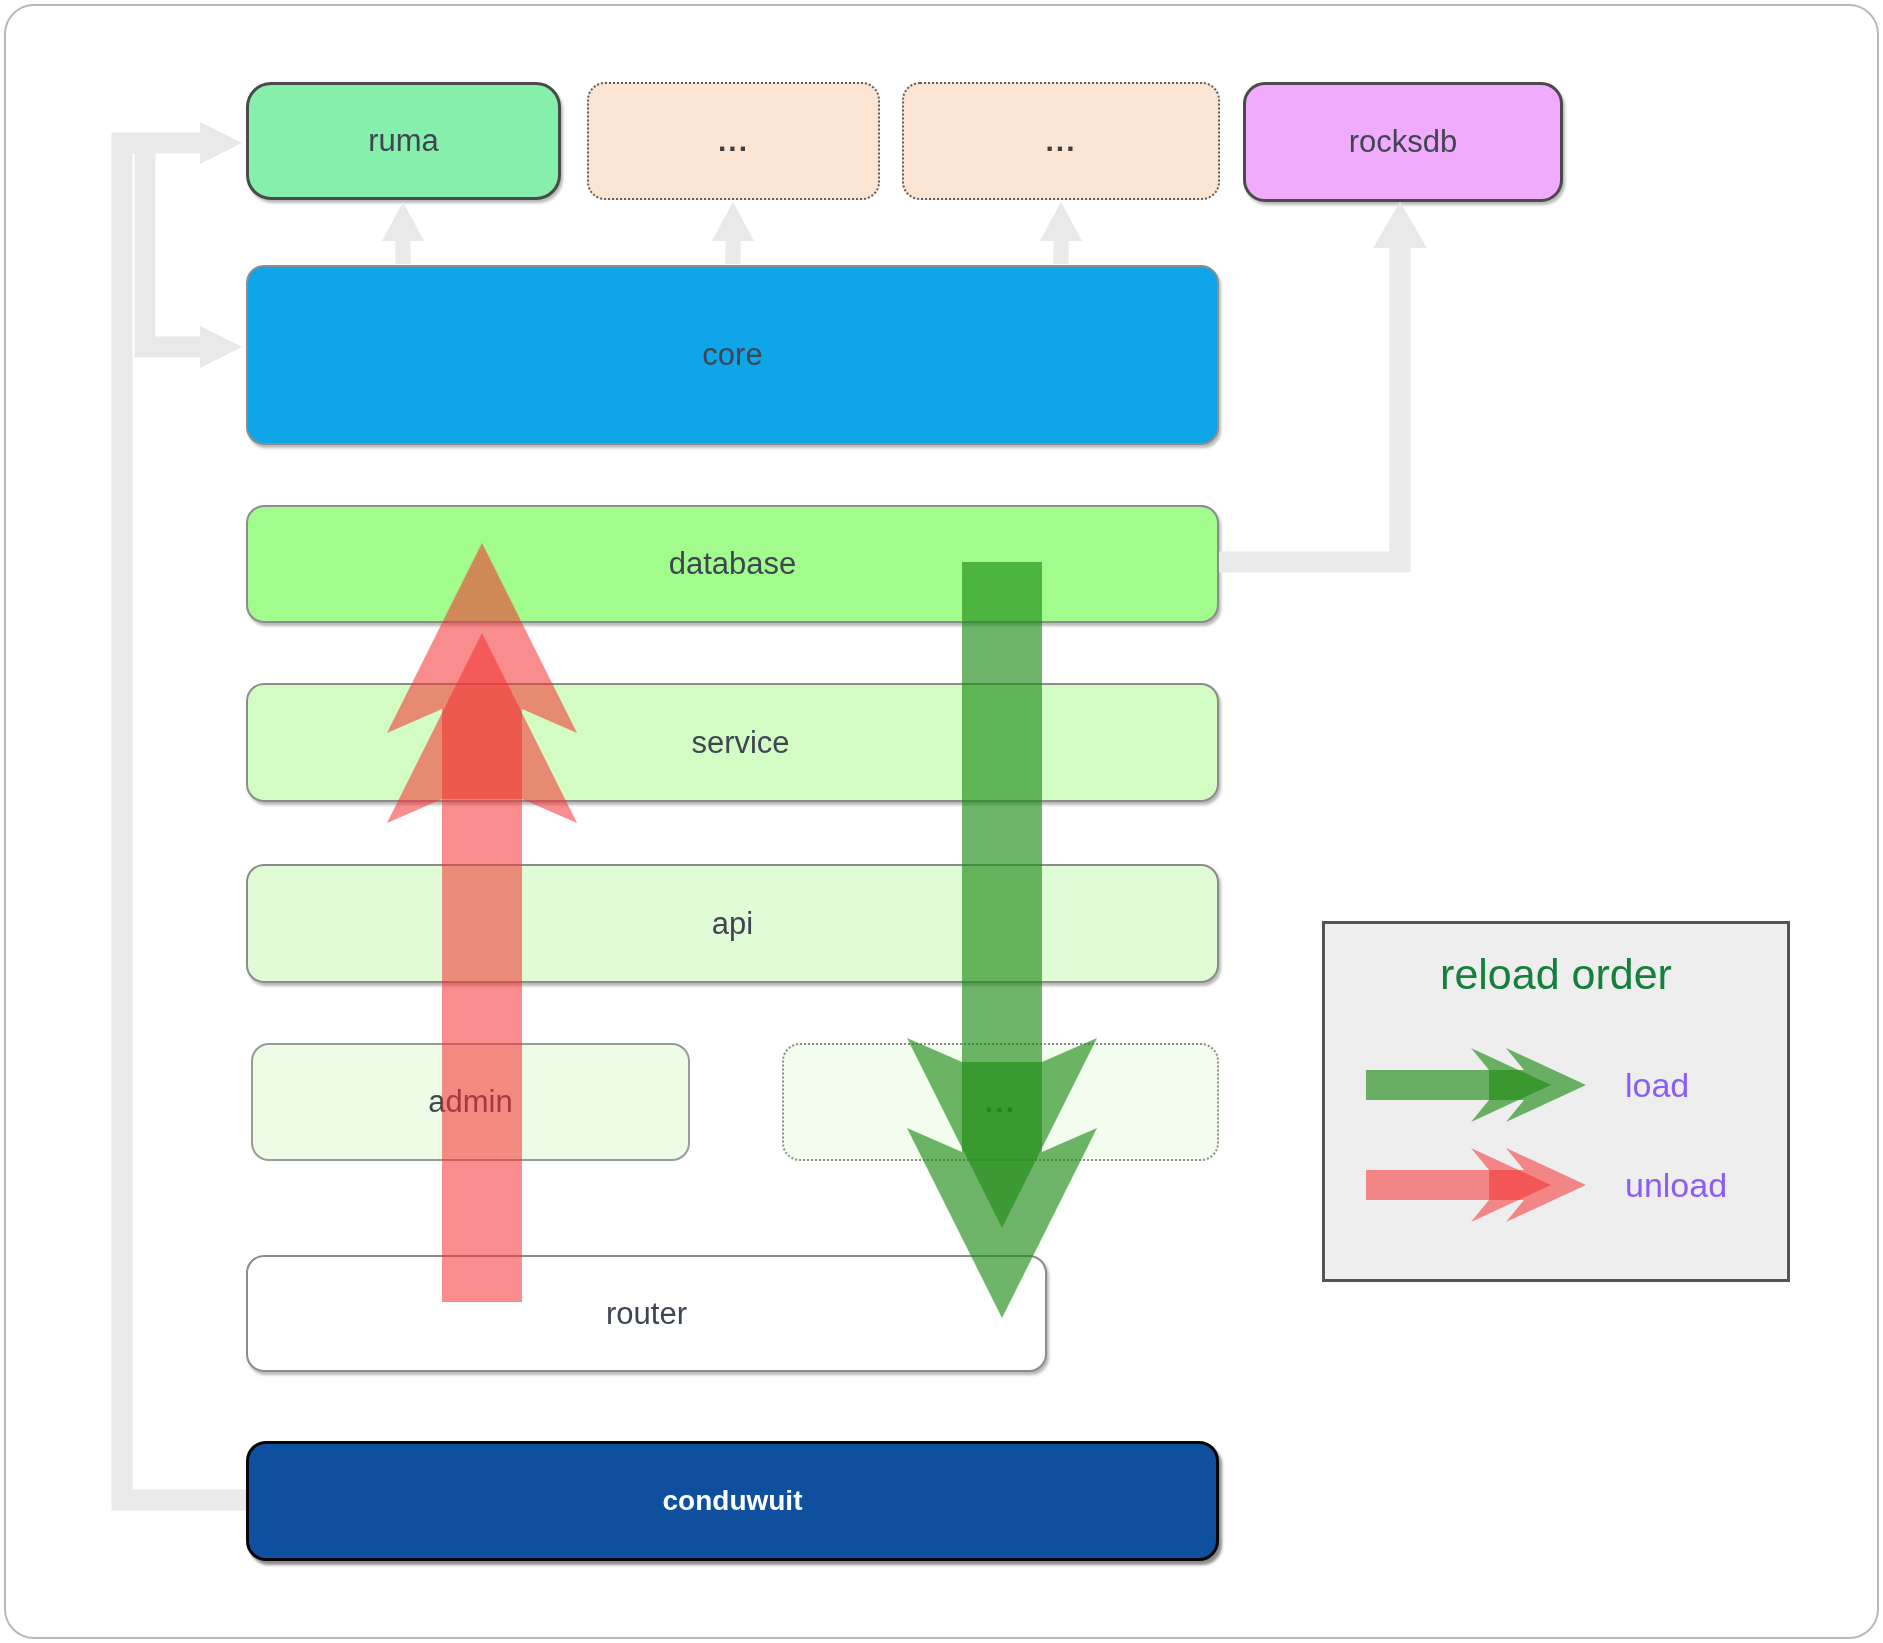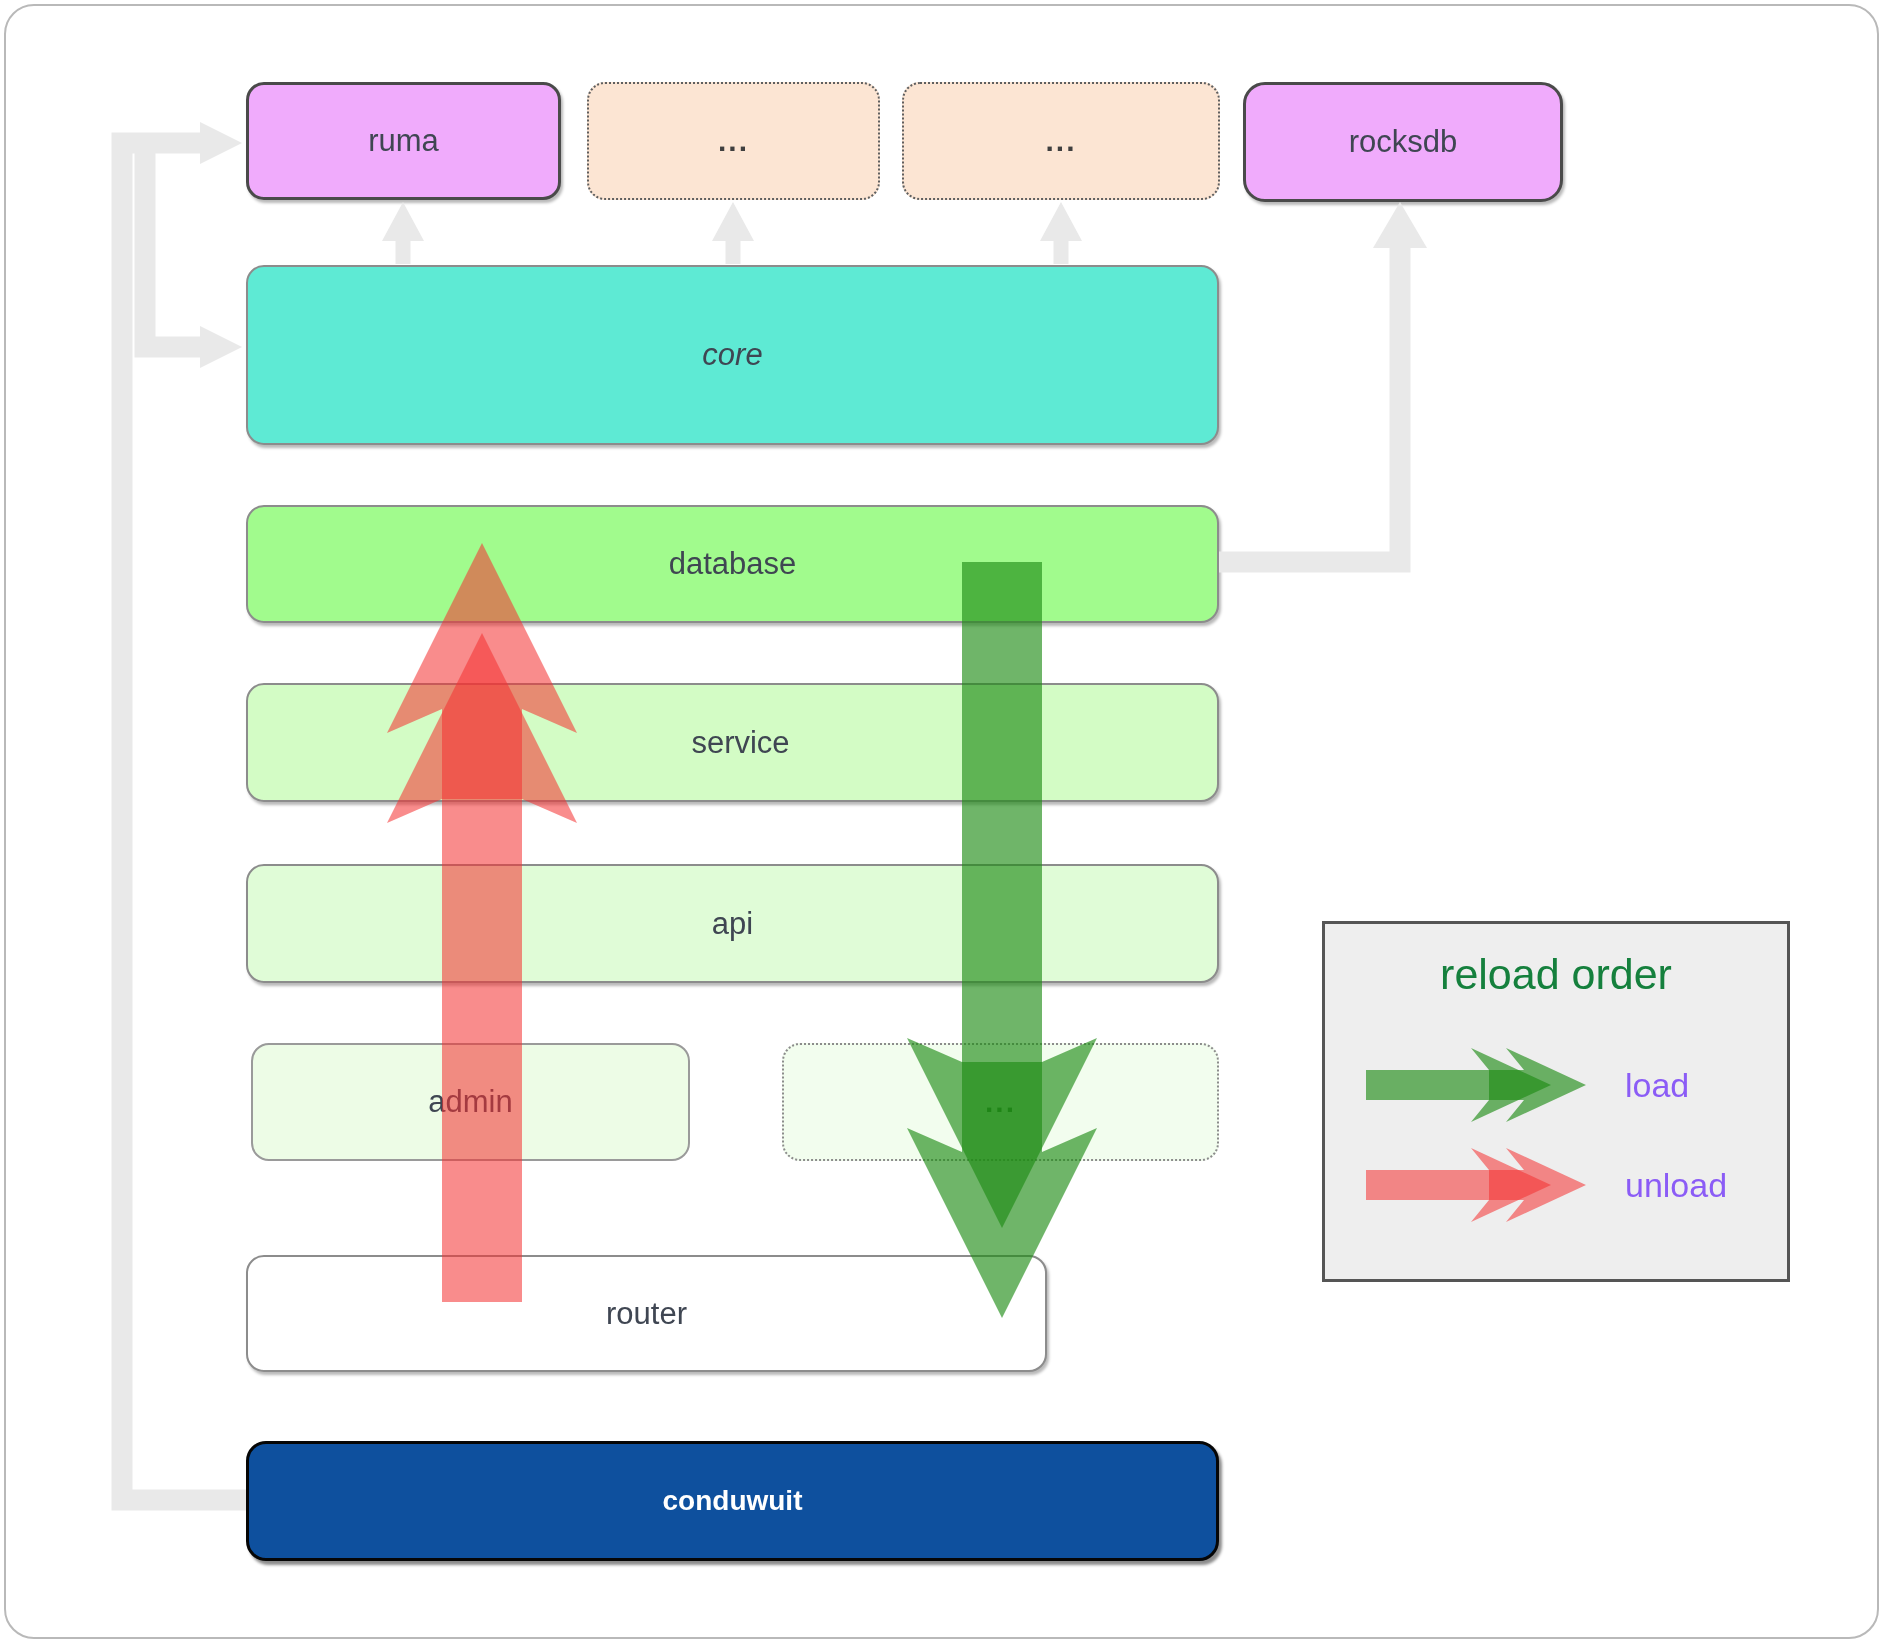--- a/index.html
+++ b/index.html
@@ -41,34 +41,34 @@
   .legend-label.l1{top:138px;}
   .legend-label.l2{top:238px;}
 </style>
 </head>
 <body>
 
 <div class="canvas">
 
   <div class="frame"></div>
 
-  <div class="node n-ruma darkborder shadow" style="background-color: #f0abfc;">
+  <div class="node n-ruma darkborder shadow" style="background-color: #86efac; border-radius: 25px;">
     <span>ruma</span>
   </div>
   <div class="node n-e1 dotted" style="background-color: rgb(252, 229, 211);">
     <span class="dots">...</span>
   </div>
   <div class="node n-e2 dotted" style="background-color: rgb(252, 229, 211);">
     <span class="dots">...</span>
   </div>
   <div class="node n-rocksdb darkborder shadow" style="background-color: #f0abfc;">
     <span>rocksdb</span>
   </div>
 
-  <div class="node n-core grayborder shadow" style="background-color: #5eead4; font-style: italic;">
+  <div class="node n-core grayborder shadow" style="background-color: #0ea5e9;">
     <span>core</span>
   </div>
   <div class="node n-database grayborder shadow" style="background-color: rgb(161, 251, 141);">
     <span>database</span>
   </div>
   <div class="node n-service grayborder shadow" style="background-color: rgb(211, 252, 197); padding-left: 16px;">
     <span>service</span>
   </div>
   <div class="node n-api grayborder shadow" style="background-color: rgb(224, 252, 215);">
     <span>api</span>

